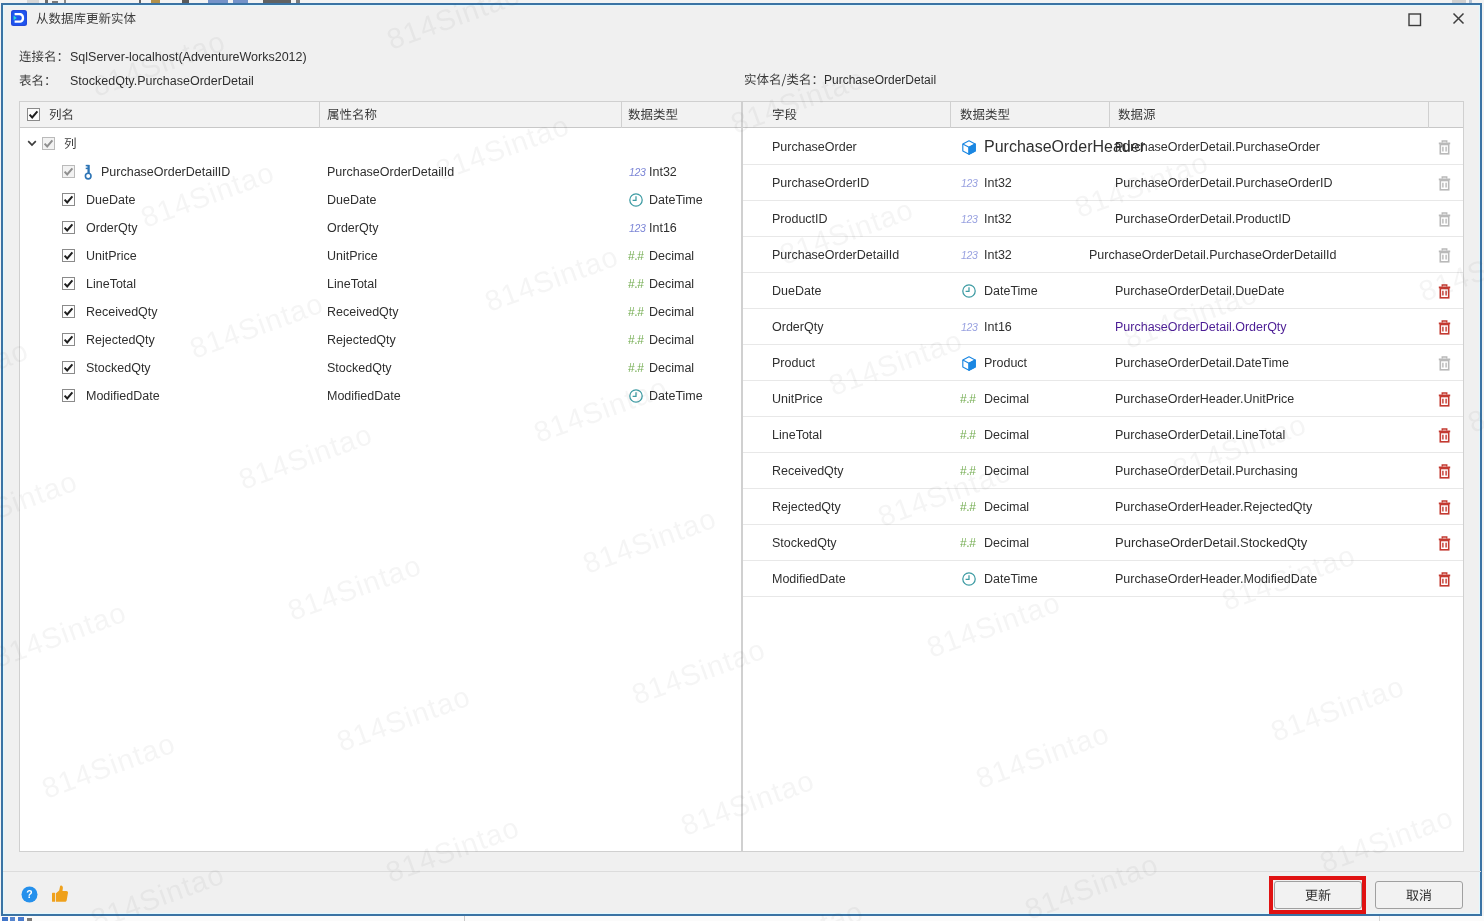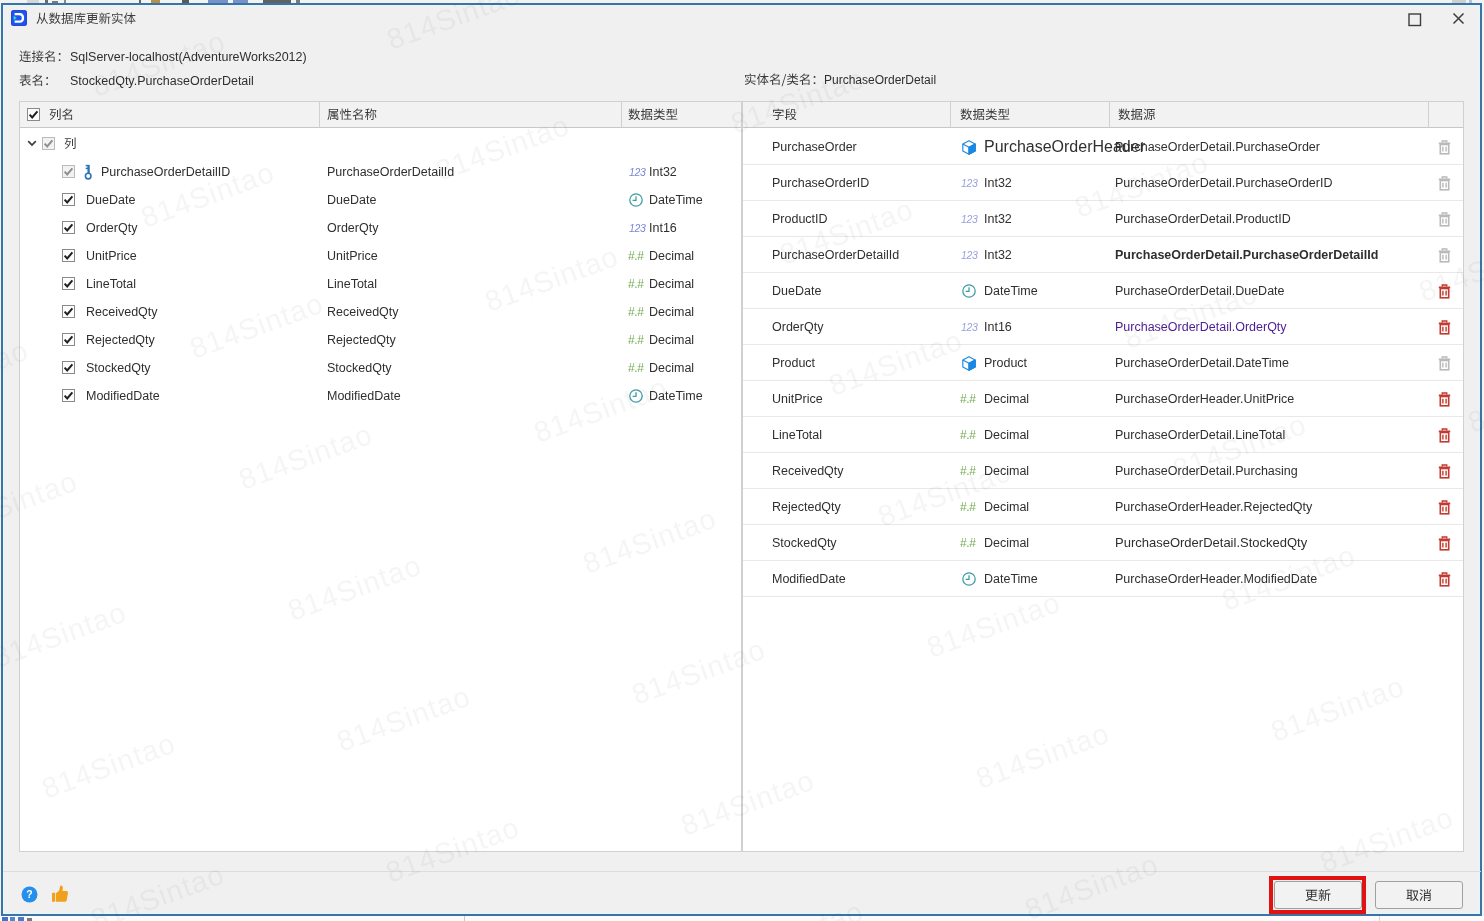--- a/index.html
+++ b/index.html
@@ -224,21 +224,21 @@
       <path d="M4.3 2.6 V1.1 H8.7 V2.6" stroke-width="1.5"></path>
       <path d="M0.8 3.4 H12.2" stroke-width="1.8"></path>
       <rect x="2.3" y="4.5" width="8.4" height="9.3" stroke-width="1.6"></rect>
       <path d="M4.9 6.7 V11.5 M8.1 6.7 V11.5" stroke-width="1.4"></path>
     </g>
   </svg>
 <div class="abs" style="left:743px;top:272px;width:720px;height:1px;background:#e8e8e8"></div>
 <div style="position:absolute;left:772px;top:246px;width:230px;height:18px;line-height:18px;font-size:12.5px;color:#2f2f2f;font-weight:normal;letter-spacing:0px">PurchaseOrderDetailId</div>
 <div style="position:absolute;left:961px;top:247px;width:20px;height:16px;line-height:16px;font-size:10.5px;font-style:italic;color:#98a1e0;letter-spacing:-0.3px">123</div>
 <div style="position:absolute;left:984px;top:246px;width:140px;height:18px;line-height:18px;font-size:12.5px;color:#2f2f2f;font-weight:normal;letter-spacing:0px">Int32</div>
-<div style="position:absolute;left:1115px;top:246px;width:300px;height:18px;line-height:18px;font-size:12.5px;color:#2f2f2f;font-weight:bold;letter-spacing:0px">PurchaseOrderDetail.PurchaseOrderDetailId</div>
+<div style="position:absolute;left:1089px;top:246px;width:300px;height:18px;line-height:18px;font-size:12.5px;color:#2f2f2f;font-weight:normal;letter-spacing:0px">PurchaseOrderDetail.PurchaseOrderDetailId</div>
 <svg style="position:absolute;left:1437.5px;top:247.5px" width="13" height="15" viewBox="0 0 13 15">
     <g fill="none" stroke="#b9b9b9">
       <path d="M4.3 2.6 V1.1 H8.7 V2.6" stroke-width="1.5"></path>
       <path d="M0.8 3.4 H12.2" stroke-width="1.8"></path>
       <rect x="2.3" y="4.5" width="8.4" height="9.3" stroke-width="1.6"></rect>
       <path d="M4.9 6.7 V11.5 M8.1 6.7 V11.5" stroke-width="1.4"></path>
     </g>
   </svg>
 <div class="abs" style="left:743px;top:308px;width:720px;height:1px;background:#e8e8e8"></div>
 <div style="position:absolute;left:772px;top:282px;width:230px;height:18px;line-height:18px;font-size:12.5px;color:#2f2f2f;font-weight:normal;letter-spacing:0px">DueDate</div>

